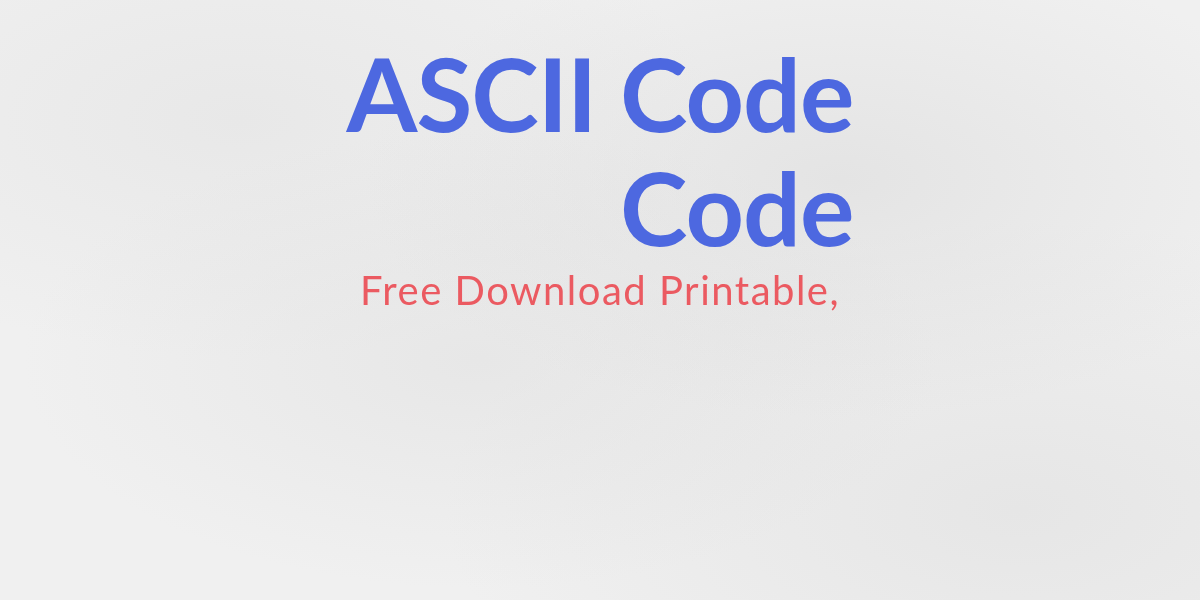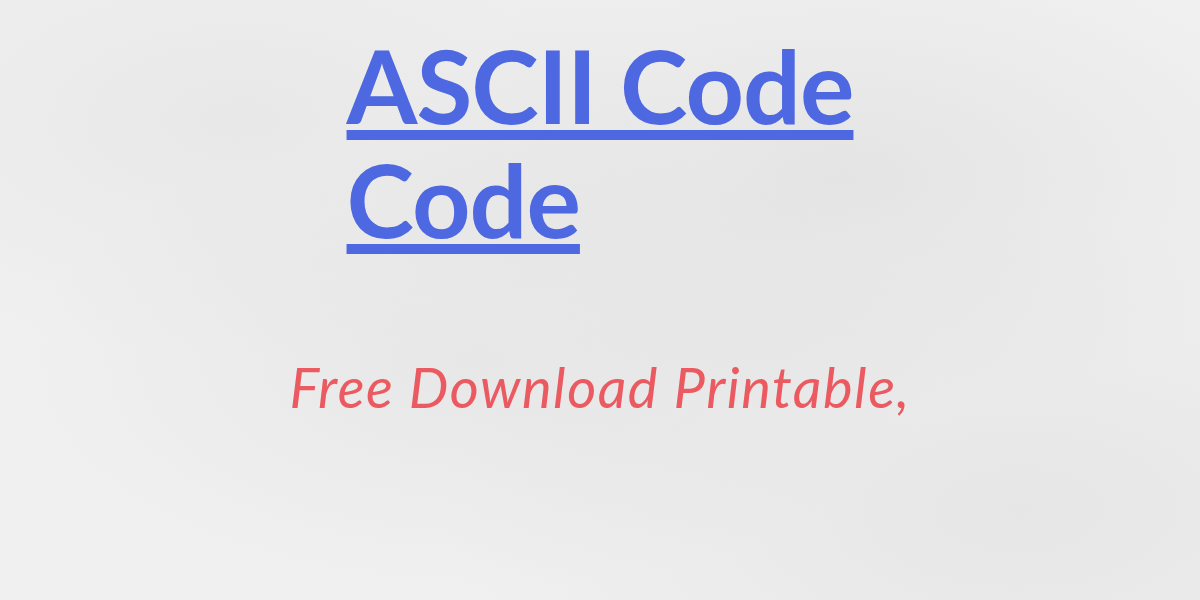--- a/index.html
+++ b/index.html
@@ -20,35 +20,32 @@
       display: flex;
       flex-direction: column;
       align-items: center;
       justify-content: flex-start;
       overflow: hidden;
     }
     .title {
       color: #4d68e0;
       font-size: 102px;
       font-weight: 700;
-      text-align: left;
+      text-align: right;
       line-height: 1.12;
-      margin-top: 28px;
+      margin-top: 36px;
       letter-spacing: -1px;
-      text-decoration: underline;
     }
     .subtitle {
       color: #eb5a61;
-      font-size: 56px;
+      font-size: 40px;
       font-weight: 400;
       text-align: center;
       line-height: 1.3;
-      margin-top: 95px;
       letter-spacing: 1.5px;
-      font-style: italic;
     }
   </style>
 </head>
 <body>
 
 <div class="title">
   <span>ASCII Code</span><br>
   <span>Code</span>
 </div>
 

